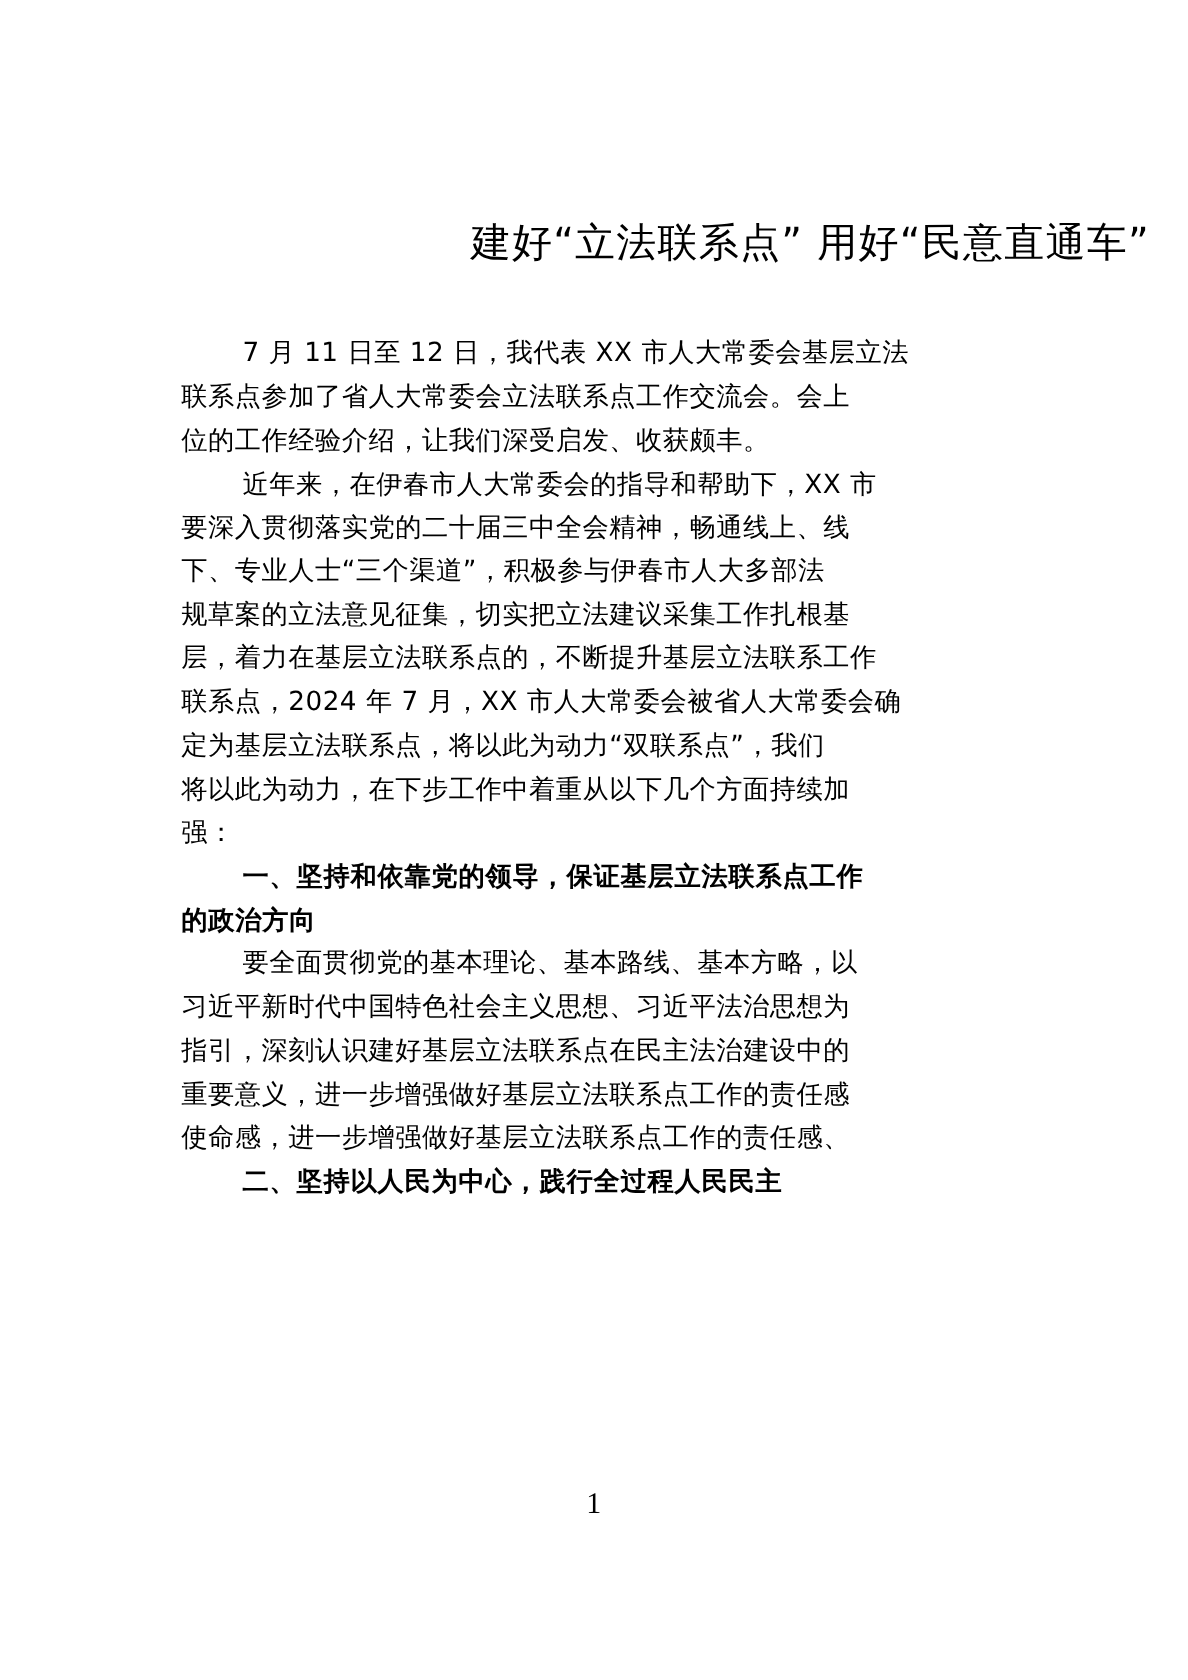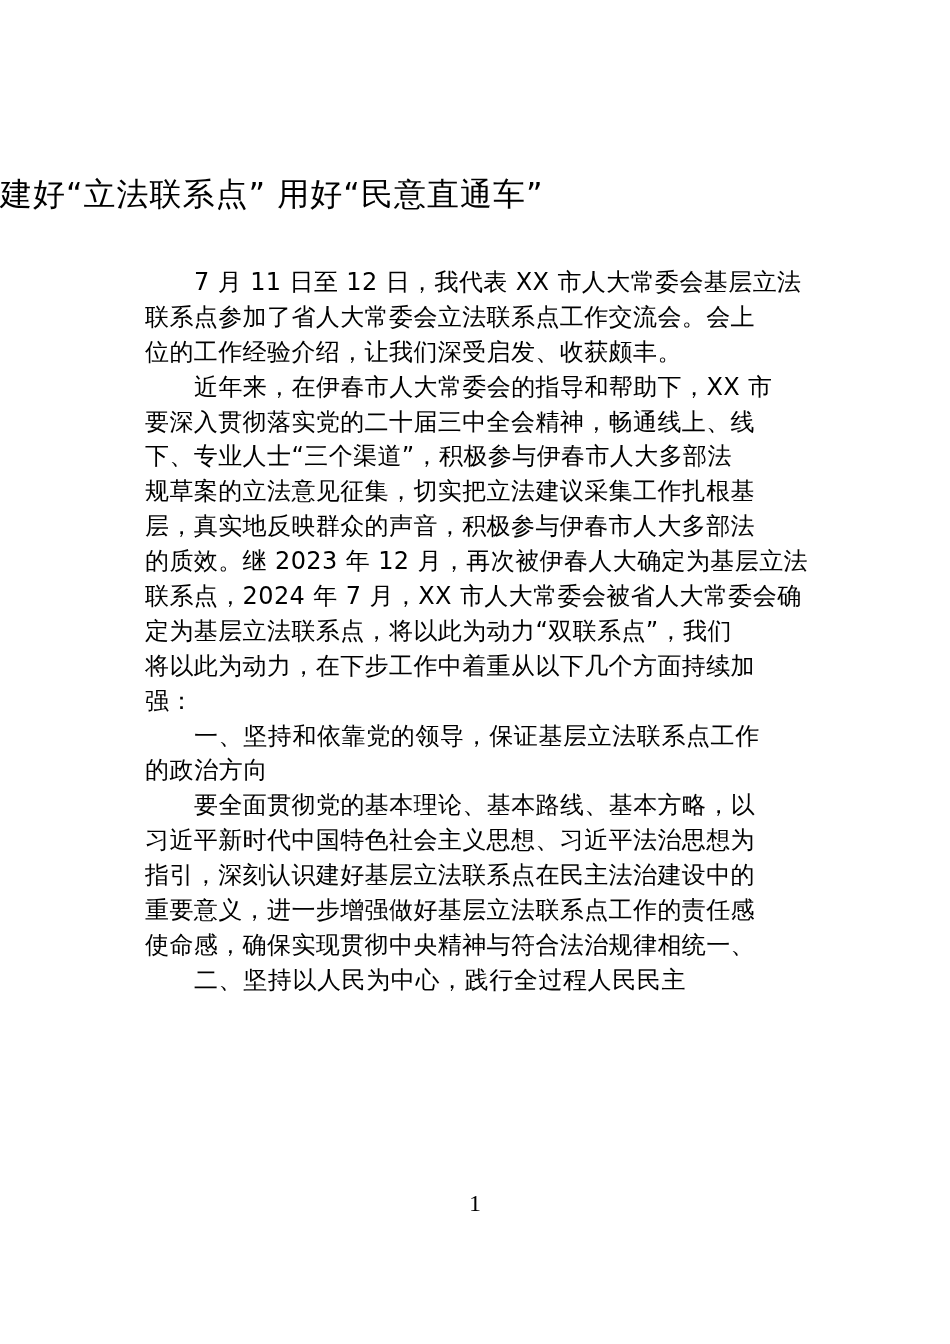--- a/index.html
+++ b/index.html
@@ -20,45 +20,46 @@
       left: 0; top: 0;
       width: 950px;
       height: 1344px;
       background: #ffffff;
     }
     .title {
       position: absolute;
       left: 0;
       top: 172px;
       width: 920px;
-      text-align: left;
+      text-align: right;
       font-size: 32px;
       line-height: 44px;
       letter-spacing: 1px;
       white-space: nowrap;
     }
     .body {
       position: absolute;
       left: 145px;
       top: 265px;
       width: 665px;
     }
     .line {
       display: block;
-      font-size: 24px;
+      font-size: 21px;
       line-height: 34.9px;
       height: 34.9px;
       white-space: nowrap;
       letter-spacing: 0.4px;
     }
     .indent {
       padding-left: 49px;
     }
     .heading .line {
       letter-spacing: 0.6px;
+      font-weight: bold;
     }
     .page-number {
       position: absolute;
       left: 0;
       top: 1188px;
       width: 950px;
       text-align: center;
       font-family: "Liberation Serif", serif;
       font-size: 24px;
       line-height: 30px;
@@ -76,39 +77,38 @@
       <span class="line indent">7 月 11 日至 12 日，我代表 XX 市人大常委会基层立法</span>
       <span class="line">联系点参加了省人大常委会立法联系点工作交流会。会上</span>
       <span class="line">位的工作经验介绍，让我们深受启发、收获颇丰。</span>
     </div>
 
     <div class="para">
       <span class="line indent">近年来，在伊春市人大常委会的指导和帮助下，XX 市</span>
       <span class="line">要深入贯彻落实党的二十届三中全会精神，畅通线上、线</span>
       <span class="line">下、专业人士“三个渠道”，积极参与伊春市人大多部法</span>
       <span class="line">规草案的立法意见征集，切实把立法建议采集工作扎根基</span>
-      <span class="line">层，真实地反映群众的声音，积极参与伊春市人大多部法</span>
-      <span class="line">的质效。继 2023 年 12 月，再次被伊春人大确定为基层立法</span>
+      <span class="line">层，着力在基层立法联系点的，不断提升基层立法联系工作</span>
       <span class="line">联系点，2024 年 7 月，XX 市人大常委会被省人大常委会确</span>
       <span class="line">定为基层立法联系点，将以此为动力“双联系点”，我们</span>
       <span class="line">将以此为动力，在下步工作中着重从以下几个方面持续加</span>
       <span class="line">强：</span>
     </div>
 
     <div class="para heading">
       <span class="line indent">一、坚持和依靠党的领导，保证基层立法联系点工作</span>
       <span class="line">的政治方向</span>
     </div>
 
     <div class="para">
       <span class="line indent">要全面贯彻党的基本理论、基本路线、基本方略，以</span>
       <span class="line">习近平新时代中国特色社会主义思想、习近平法治思想为</span>
       <span class="line">指引，深刻认识建好基层立法联系点在民主法治建设中的</span>
       <span class="line">重要意义，进一步增强做好基层立法联系点工作的责任感</span>
-      <span class="line">使命感，确保实现贯彻中央精神与符合法治规律相统一、</span>
+      <span class="line">使命感，进一步增强做好基层立法联系点工作的责任感、</span>
     </div>
 
     <div class="para heading">
       <span class="line indent">二、坚持以人民为中心，践行全过程人民民主</span>
     </div>
 
 
   </div>
 
   <div class="page-number">1</div>

